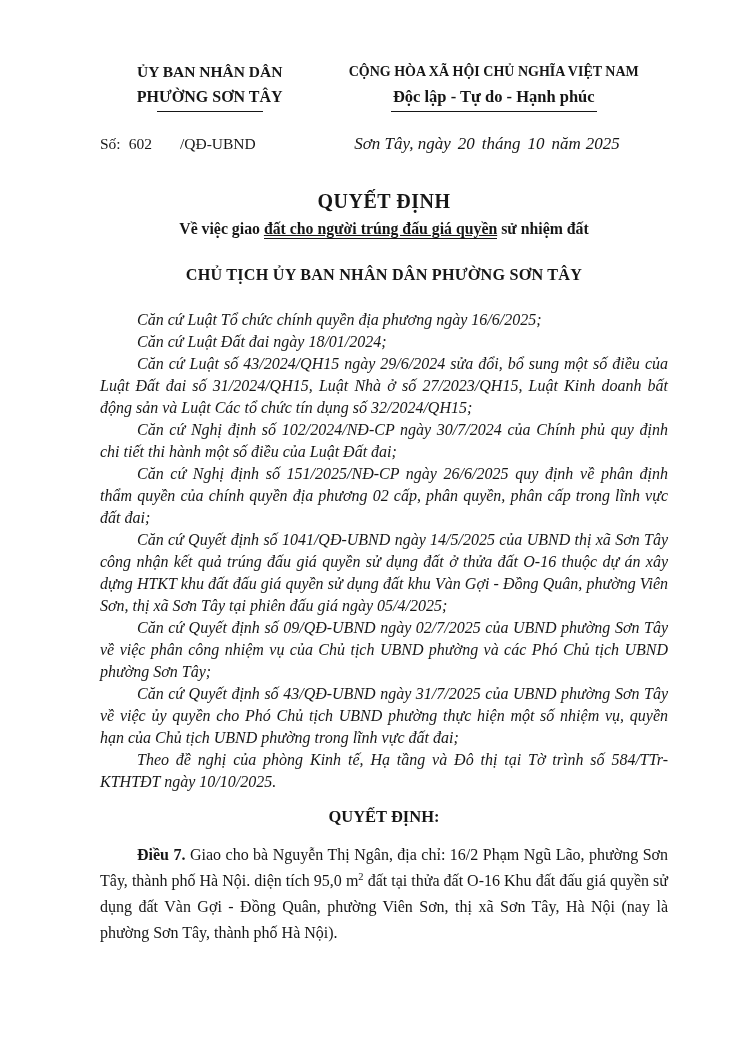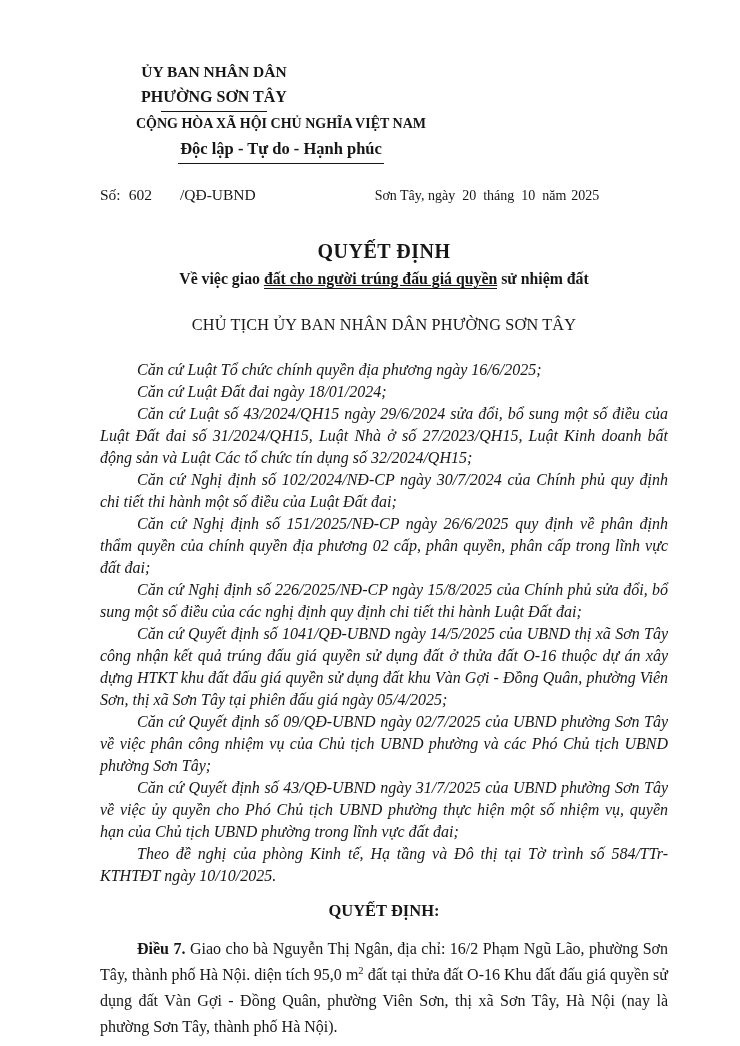--- a/index.html
+++ b/index.html
@@ -8,44 +8,44 @@
     width: 740px;
     height: 1046px;
     background: #ffffff;
     color: #161616;
     font-family: "Liberation Serif", "DejaVu Serif", serif;
     overflow: hidden;
   }
   .page { padding: 60px 72px 0 100px; }
 
   
-  .hdr { display: flex; justify-content: space-between; align-items: flex-start; flex-direction: column; }
+  .hdr { display: flex; justify-content: space-between; align-items: flex-start; }
   .hdr-left  { width: 228px; text-align: center; font-weight: bold; }
   .hdr-right { width: 362px; text-align: center; font-weight: bold; }
   .hdr-left .l1  { font-size: 15.5px; line-height: 24px; white-space: nowrap; }
   .hdr-left .l2  { font-size: 16px;   line-height: 25px; white-space: nowrap; }
   .hdr-rule { width: 106px; border-bottom: 1.6px solid #161616; margin: 2px auto 0; height: 0; }
   .hdr-right .l1 { font-size: 14px;   line-height: 24px; white-space: nowrap; }
   .hdr-right .l2 { font-size: 16.5px; line-height: 25px; display: inline-block;
                    border-bottom: 1.6px solid #161616; padding: 0 2px 2px; white-space: nowrap; }
 
   
   .meta { display: flex; justify-content: space-between; align-items: baseline; margin-top: 22px; }
   .doc-no { font-size: 15.5px; white-space: nowrap; }
   .doc-no .num    { margin: 0 28px 0 8px; }
-  .date-line { width: 362px; text-align: center; font-size: 14px; white-space: nowrap; }
+  .date-line { width: 362px; text-align: center; font-style: italic; font-size: 17px; white-space: nowrap; }
   .date-line .fill { margin: 0 7px; }
   .date-line .yr   { margin-left: 5px; }
 
   
   .title-block { text-align: center; margin-top: 36px; }
   .title-main { font-weight: bold; font-size: 20px; letter-spacing: .5px; }
   .title-sub  { font-weight: bold; font-size: 15.8px; margin-top: 7px; }
   .u-seg { border-bottom: 1.6px solid #161616; padding-bottom: 1px; text-decoration: underline; }
-  .issuer { text-align: center; font-weight: normal; font-size: 16.2px; margin-top: 28px; letter-spacing: .2px; }
+  .issuer { text-align: center; font-weight: bold; font-size: 16.2px; margin-top: 28px; letter-spacing: .2px; }
 
   
   .recitals { margin-top: 24px; }
   .recitals p {
     font-style: italic;
     font-size: 16px;
     line-height: 22px;
     text-align: justify;
     text-indent: 37px;
   }
@@ -89,21 +89,20 @@
   </div>
 
   <div class="issuer">CHỦ TỊCH ỦY BAN NHÂN DÂN PHƯỜNG SƠN TÂY</div>
 
   <div class="recitals">
     <p>Căn cứ Luật Tổ chức chính quyền địa phương ngày 16/6/2025;</p>
     <p>Căn cứ Luật Đất đai ngày 18/01/2024;</p>
     <p>Căn cứ Luật số 43/2024/QH15 ngày 29/6/2024 sửa đổi, bổ sung một số điều của Luật Đất đai số 31/2024/QH15, Luật Nhà ở số 27/2023/QH15, Luật Kinh doanh bất động sản và Luật Các tổ chức tín dụng số 32/2024/QH15;</p>
     <p>Căn cứ Nghị định số 102/2024/NĐ-CP ngày 30/7/2024 của Chính phủ quy định chi tiết thi hành một số điều của Luật Đất đai;</p>
     <p>Căn cứ Nghị định số 151/2025/NĐ-CP ngày 26/6/2025 quy định về phân định thẩm quyền của chính quyền địa phương 02 cấp, phân quyền, phân cấp trong lĩnh vực đất đai;</p>
-    <p>Căn cứ Nghị định số 226/2025/NĐ-CP ngày 15/8/2025 của Chính phủ sửa đổi, bổ sung một số điều của các nghị định quy định chi tiết thi hành Luật Đất đai;</p>
     <p>Căn cứ Quyết định số 1041/QĐ-UBND ngày 14/5/2025 của UBND thị xã Sơn Tây công nhận kết quả trúng đấu giá quyền sử dụng đất ở thửa đất O-16 thuộc dự án xây dựng HTKT khu đất đấu giá quyền sử dụng đất khu Vàn Gợi - Đồng Quân, phường Viên Sơn, thị xã Sơn Tây tại phiên đấu giá ngày 05/4/2025;</p>
     <p>Căn cứ Quyết định số 09/QĐ-UBND ngày 02/7/2025 của UBND phường Sơn Tây về việc phân công nhiệm vụ của Chủ tịch UBND phường và các Phó Chủ tịch UBND phường Sơn Tây;</p>
     <p>Căn cứ Quyết định số 43/QĐ-UBND ngày 31/7/2025 của UBND phường Sơn Tây về việc ủy quyền cho Phó Chủ tịch UBND phường thực hiện một số nhiệm vụ, quyền hạn của Chủ tịch UBND phường trong lĩnh vực đất đai;</p>
     <p>Theo đề nghị của phòng Kinh tế, Hạ tầng và Đô thị tại Tờ trình số 584/TTr-KTHTĐT ngày 10/10/2025.</p>
   </div>
 
   <div class="decision-heading">QUYẾT ĐỊNH:</div>
 
   <p class="article"><span class="lead">Điều 7.</span> <span>Giao cho bà Nguyễn Thị Ngân, địa chỉ: 16/2 Phạm Ngũ Lão, phường Sơn Tây, thành phố Hà Nội. diện tích 95,0 m</span><sup>2</sup><span> đất tại thửa đất O-16 Khu đất đấu giá quyền sử dụng đất Vàn Gợi - Đồng Quân, phường Viên Sơn, thị xã Sơn Tây, Hà Nội (nay là phường Sơn Tây, thành phố Hà Nội).</span></p>
 

